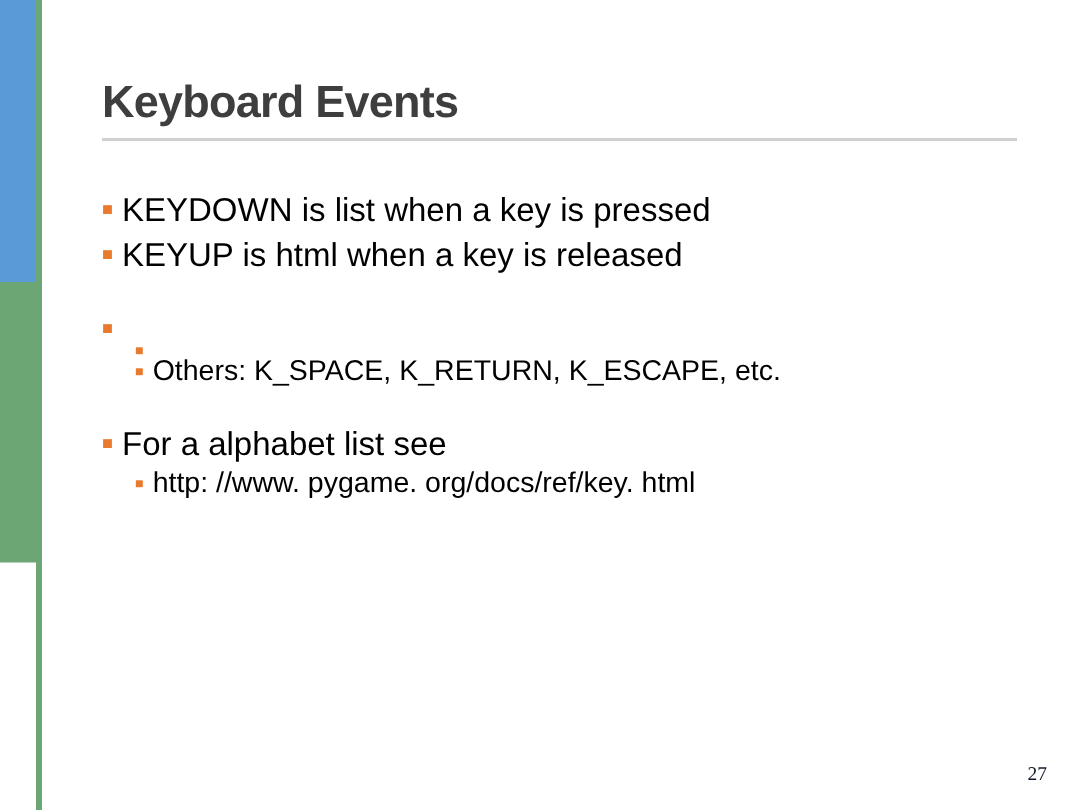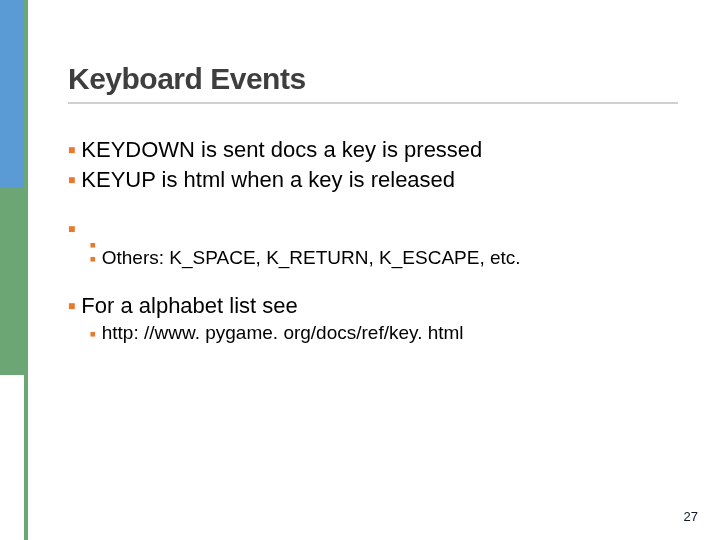--- a/index.html
+++ b/index.html
@@ -50,21 +50,21 @@
     left: 68px;
     top: 52px;
     right: 30px;
   }
   .title {
     font-family: Arial, "Arial Black", Helvetica, sans-serif;
     font-weight: 900;
     font-size: 30px;
     letter-spacing: -0.5px;
     color: #3E3E3E;
-    margin: 10px 0 6px 0;
+    margin: 0 0 6px 0;
   }
   .underline {
     height: 2px;
     background: #D0D0D0;
     margin-bottom: 32px;
     width: 610px;
   }
   .bullets {
     color: #000;
   }
@@ -90,39 +90,40 @@
   .l2 .sq {
     font-size: 0.5em;
     transform: translateY(0.7em);
   }
   .pagenum {
     position: absolute;
     right: 22px;
     bottom: 16px;
     color: #0f172a;
     font-size: 13px;
+    font-family: Liberation Serif, serif;
   }
 </style>
 </head>
 <body>
 
 <div class="stripe-gold"></div>
 <div class="stripe-blue"></div>
 <div class="stripe-teal"></div>
 <div class="green-rule"></div>
 
 <div class="content">
   <h1 class="title">Keyboard Events</h1>
   <div class="underline"></div>
 
   <div class="bullets">
 
     <div class="l1">
       <span class="sq">■</span>
-      <span>KEYDOWN is sent docs a key is pressed</span>
+      <span>KEYDOWN is list when a key is pressed</span>
     </div>
     <div class="l1">
       <span class="sq">■</span>
       <span>KEYUP is html when a key is released</span>
     </div>
 
     <div class="l1 gap">
       <span class="sq">■</span>
     </div>
     <div class="l2">

